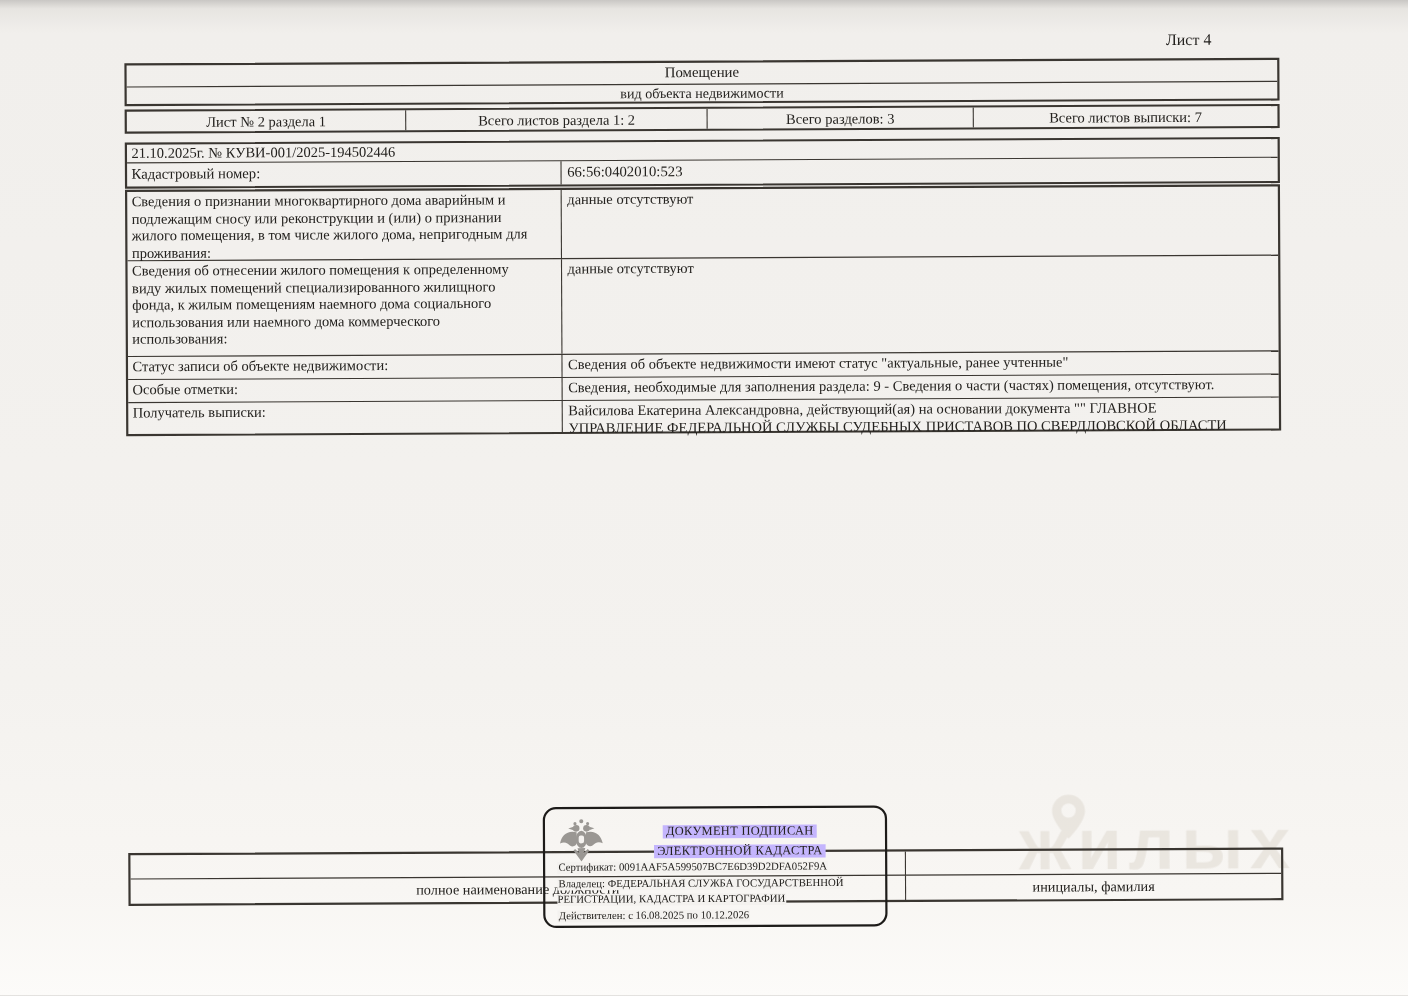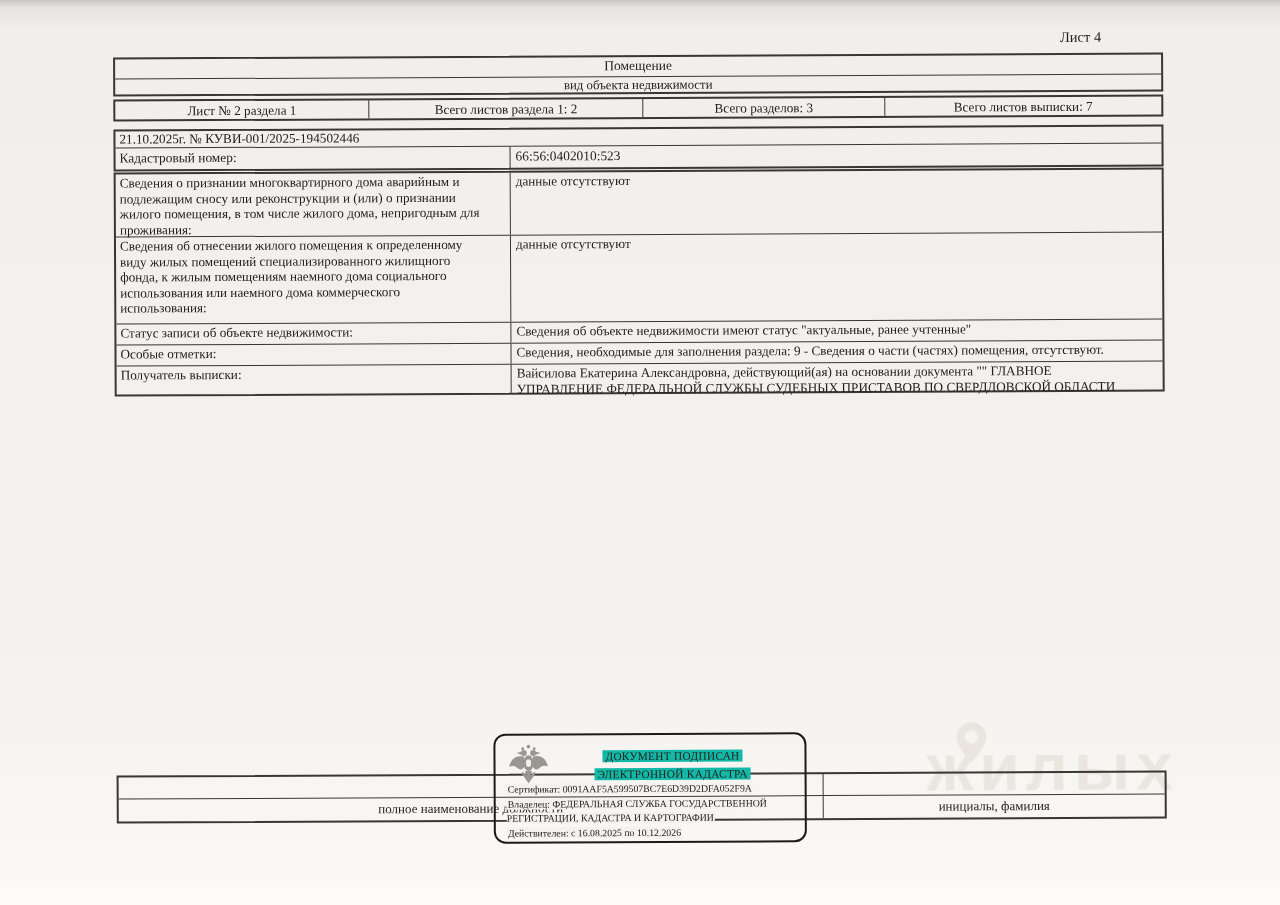--- a/index.html
+++ b/index.html
@@ -59,21 +59,21 @@
   .watermark .pin{position:absolute;left:28px;top:14px;}
   .watermark .wtext{position:absolute;left:0px;top:28px;font-size:66px;line-height:66px;
     font-family:"Liberation Sans","DejaVu Sans",sans-serif;font-weight:bold;letter-spacing:6px;}
 
   
   .stamp{position:absolute;left:492px;top:733px;width:313px;height:110px;z-index:2;
          border:2.5px solid #1d1b19;border-radius:12px;box-sizing:border-box;background:transparent;}
   .stamp .emblem{position:absolute;left:10px;top:6px;}
   .stamp .title{position:absolute;left:58px;top:12px;width:238px;text-align:center;
         font-size:11.3px;line-height:18px;letter-spacing:0.3px;}
-  .stamp .title span{background:#14b8a6;padding:0 3px;}
+  .stamp .title span{background:#c4b5fd;padding:0 3px;}
   .stamp .small{position:absolute;left:11px;font-size:9.8px;line-height:13.5px;}
   .stamp .small span{background:#f4f2ef;padding:0 1px;}
   .cert{top:47px;text-align:center;}
   .owner{top:62px;width:262px;}
   .valid{top:91px;}
 </style>
 </head>
 <body>
 
 <div class="doc">

